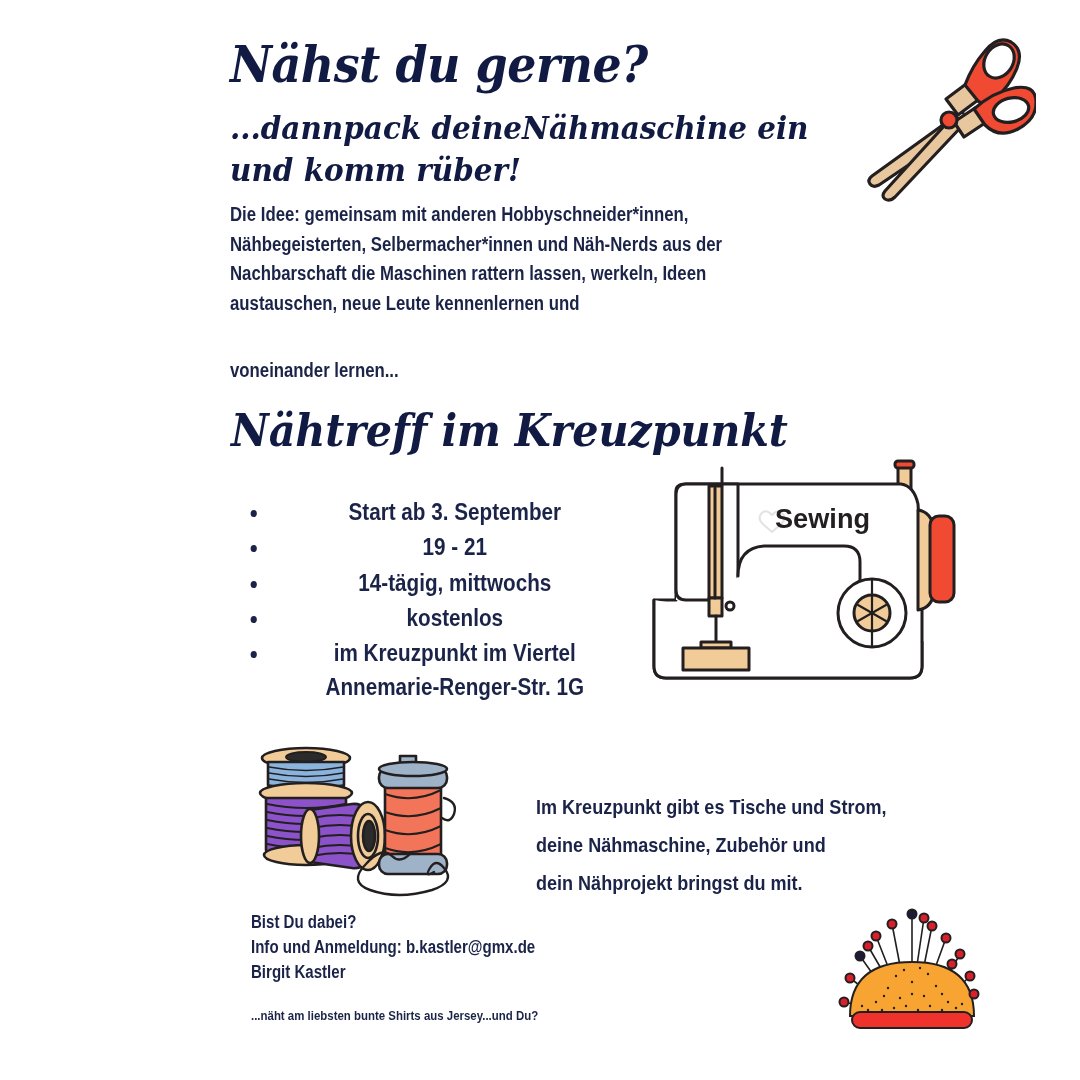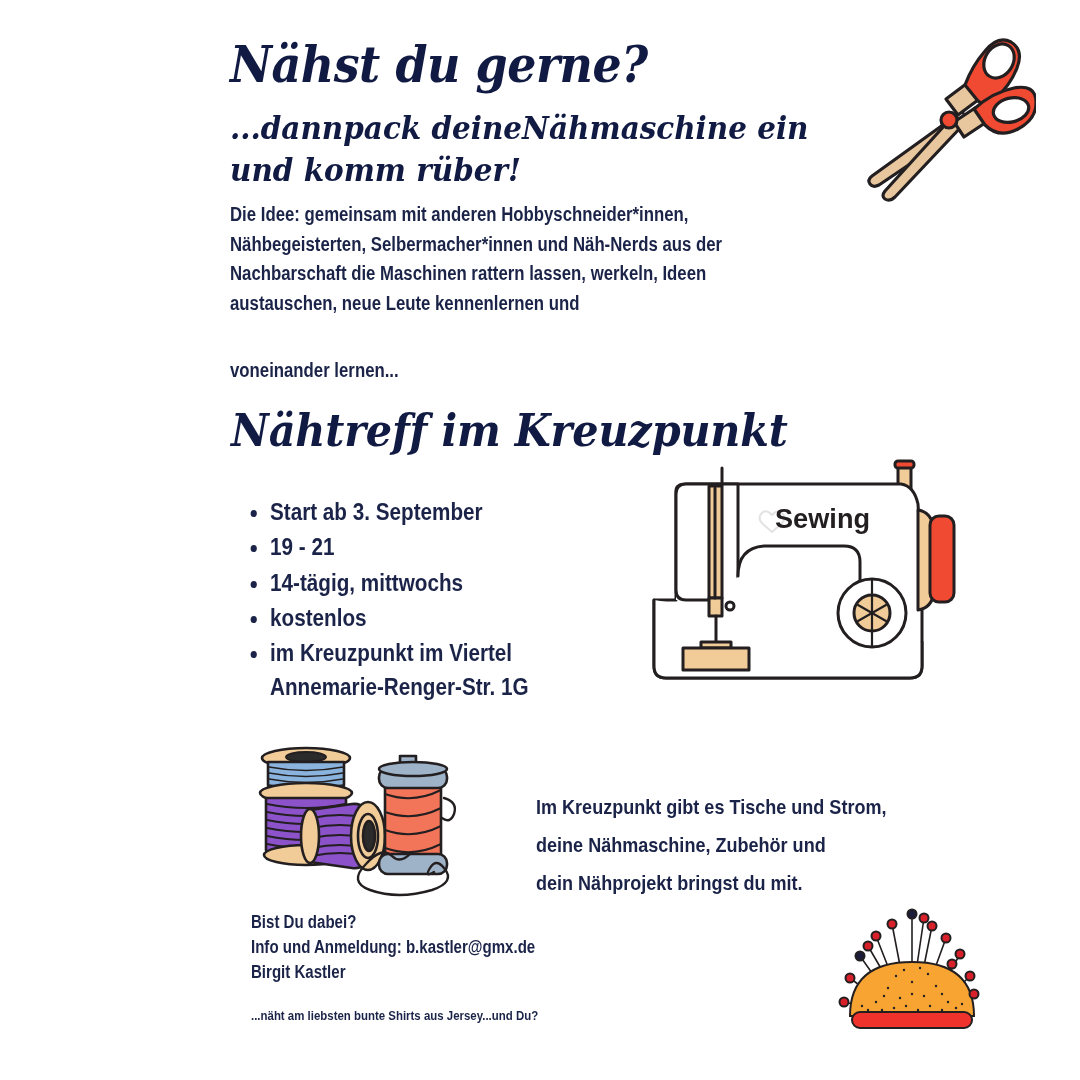--- a/index.html
+++ b/index.html
@@ -93,20 +93,21 @@
   }
 
   .facts {
     position: absolute;
     left: 214px;
     top: 496px;
     margin: 0;
     padding: 0 0 0 36px;
     list-style: none;
     width: 420px;
+    text-align: center;
   }
   .facts li {
     position: relative;
     font-family: "Liberation Sans", sans-serif;
     font-weight: bold;
     font-size: 23.5px;
     line-height: 1.42;
     color: #1b2448;
     transform: scaleX(0.88);
     transform-origin: left top;

